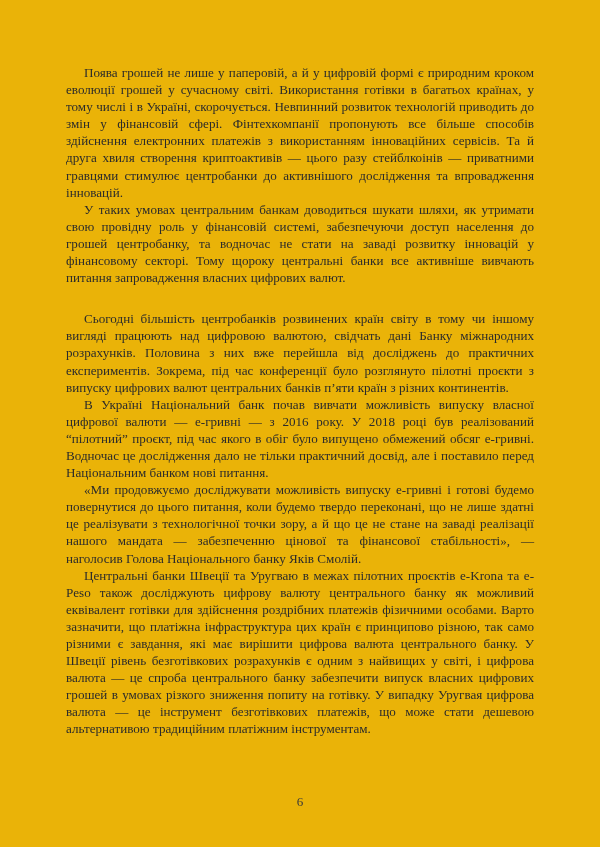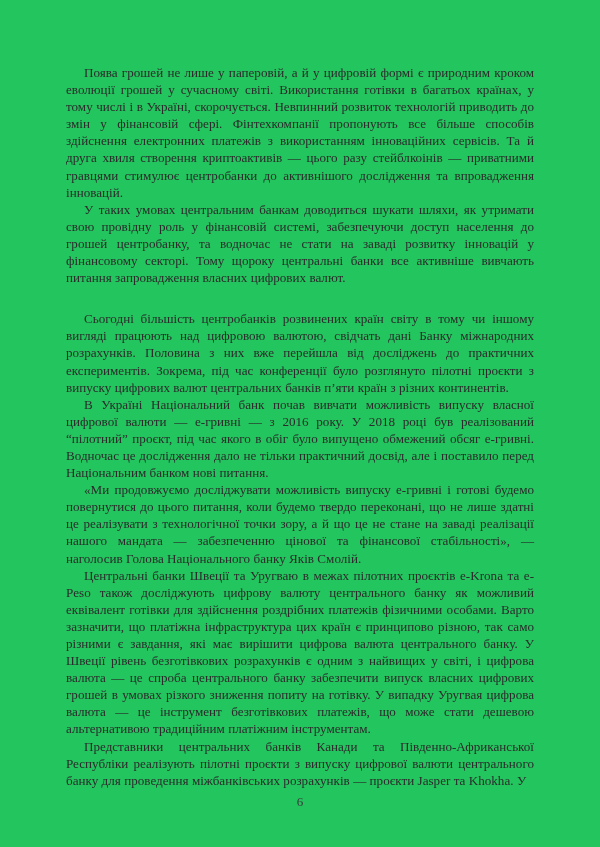--- a/index.html
+++ b/index.html
@@ -8,21 +8,21 @@
     padding: 0;
     background: #ffffff;
   }
   body {
     font-family: "Liberation Serif", "DejaVu Serif", serif;
   }
   .page {
     position: relative;
     width: 600px;
     height: 847px;
-    background: #22c55e;
+    background: #eab308;
     overflow: hidden;
     box-sizing: border-box;
   }
   .text-column {
     position: absolute;
     left: 66px;
     top: 64px;
     width: 468px;
   }
   .para {
@@ -57,18 +57,17 @@
 
 <div class="page">
 
   <div class="text-column">
     <p class="para">Поява грошей не лише у паперовій, а й у цифровій формі є природним кроком еволюції грошей у сучасному світі. Використання готівки в багатьох країнах, у тому числі і в Україні, скорочується. Невпинний розвиток технологій приводить до змін у фінансовій сфері. Фінтехкомпанії пропонують все більше способів здійснення електронних платежів з використанням інноваційних сервісів. Та й друга хвиля створення криптоактивів — цього разу стейблкоінів — приватними гравцями стимулює центробанки до активнішого дослідження та впровадження інновацій.</p>
     <p class="para">У таких умовах центральним банкам доводиться шукати шляхи, як утримати свою провідну роль у фінансовій системі, забезпечуючи доступ населення до грошей центробанку, та водночас не стати на заваді розвитку інновацій у фінансовому секторі. Тому щороку центральні банки все активніше вивчають питання запровадження власних цифрових валют.</p>
     <p class="para gap-before">Сьогодні більшість центробанків розвинених країн світу в тому чи іншому вигляді працюють над цифровою валютою, свідчать дані Банку міжнародних розрахунків. Половина з них вже перейшла від досліджень до практичних експериментів. Зокрема, під час конференції було розглянуто пілотні проєкти з випуску цифрових валют центральних банків п’яти країн з різних континентів.</p>
     <p class="para">В Україні Національний банк почав вивчати можливість випуску власної цифрової валюти — е-гривні — з 2016 року. У 2018 році був реалізований “пілотний” проєкт, під час якого в обіг було випущено обмежений обсяг е-гривні. Водночас це дослідження дало не тільки практичний досвід, але і поставило перед Національним банком нові питання.</p>
     <p class="para">«Ми продовжуємо досліджувати можливість випуску е-гривні і готові будемо повернутися до цього питання, коли будемо твердо переконані, що не лише здатні це реалізувати з технологічної точки зору, а й що це не стане на заваді реалізації нашого мандата — забезпеченню цінової та фінансової стабільності», — наголосив Голова Національного банку Яків Смолій.</p>
     <p class="para">Центральні банки Швеції та Уругваю в межах пілотних проєктів e-Krona та e-Peso також досліджують цифрову валюту центрального банку як можливий еквівалент готівки для здійснення роздрібних платежів фізичними особами. Варто зазначити, що платіжна інфраструктура цих країн є принципово різною, так само різними є завдання, які має вирішити цифрова валюта центрального банку. У Швеції рівень безготівкових розрахунків є одним з найвищих у світі, і цифрова валюта — це спроба центрального банку забезпечити випуск власних цифрових грошей в умовах різкого зниження попиту на готівку. У випадку Уругвая цифрова валюта — це інструмент безготівкових платежів, що може стати дешевою альтернативою традиційним платіжним інструментам.</p>
-    <p class="para">Представники центральних банків Канади та Південно-Африканської Республіки реалізують пілотні проєкти з випуску цифрової валюти центрального банку для проведення міжбанківських розрахунків — проєкти Jasper та Khokha. У</p>
   </div>
 
   <div class="page-number">6</div>
 
 </div>
 
 </body></html>

